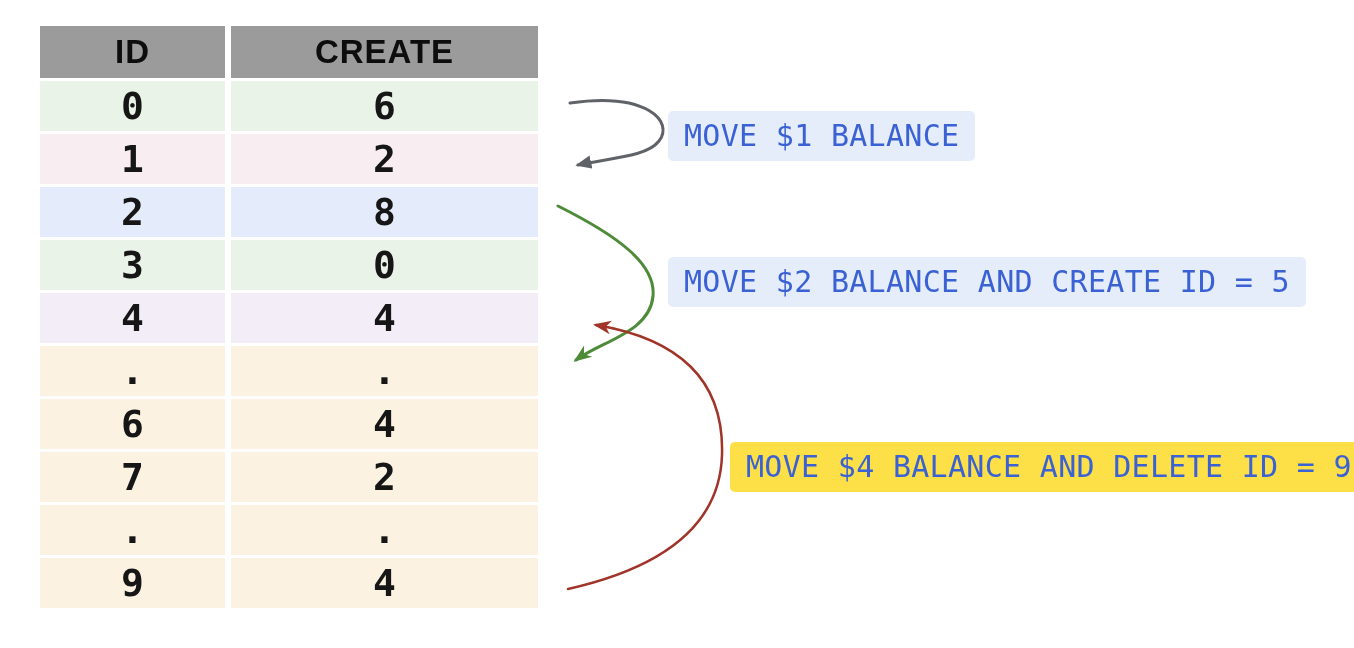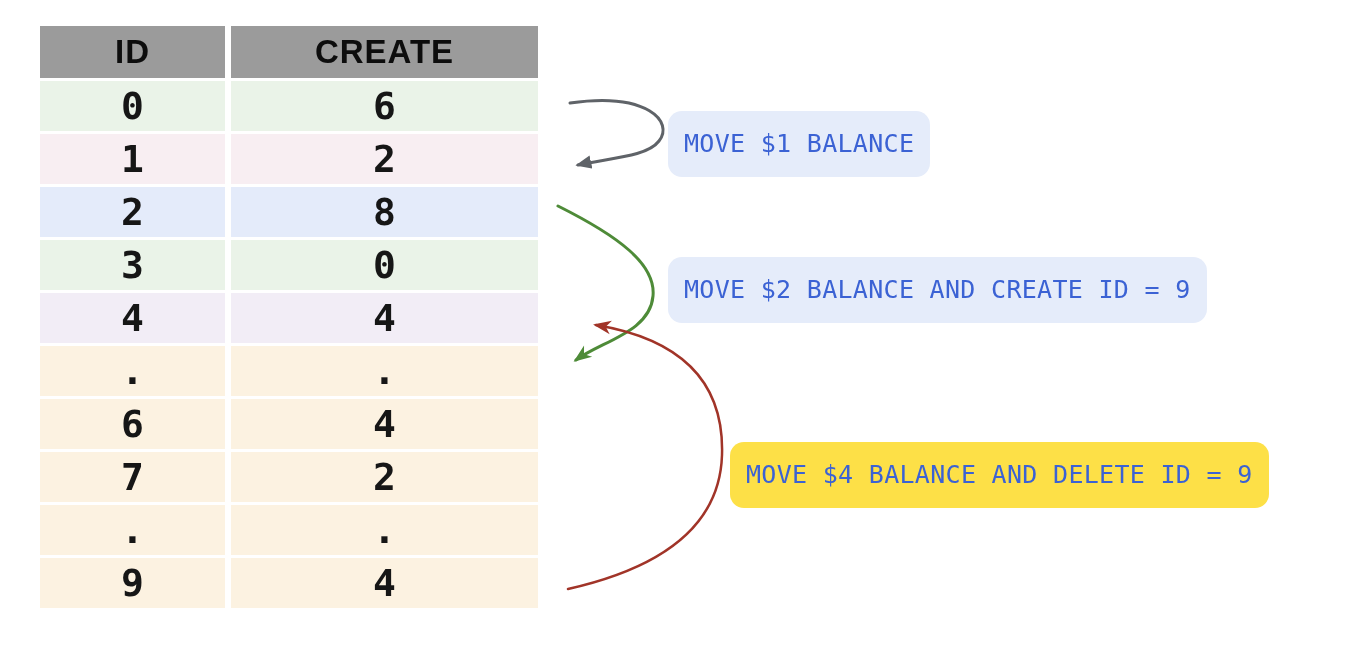--- a/index.html
+++ b/index.html
@@ -33,25 +33,25 @@
   .cell.header {
     font-family: "Liberation Sans", sans-serif;
     font-weight: bold;
     font-size: 33px;
     letter-spacing: 1px;
     color: #0d0d0d;
   }
   .label {
     position: absolute;
     font-family: "DejaVu Sans Mono", monospace;
-    font-size: 25px;
+    font-size: 30px;
     font-weight: 500;
     letter-spacing: 0.3px;
-    padding: 18px 16px;
-    border-radius: 14px;
+    padding: 7px 16px;
+    border-radius: 5px;
     white-space: nowrap;
     line-height: 1.2;
   }
   .arrows { position: absolute; left: 0; top: 0; }
 </style>
 </head>
 <body>
 
 <div class="stage">
 
@@ -92,16 +92,16 @@
       <marker id="head-2" viewBox="0 0 12 10" markerWidth="19" markerHeight="15" refX="10" refY="5" orient="auto" markerUnits="userSpaceOnUse">
         <path d="M0,0.4 L12,5 L0,9.6 L3.4,5 Z" fill="#a13428"></path>
       </marker>
     </defs>
     <path id="arrow-0" d="M 570 103 C 648 92 674 122 659 141 C 647 157 609 158 578 165" fill="none" stroke-width="3" stroke-linecap="round" marker-end="url(#head-0)" stroke="#5f6368"></path>
     <path id="arrow-1" d="M 558 206 C 618 236 656 264 653 296 C 650 332 602 341 576 360" fill="none" stroke-width="3" stroke-linecap="round" marker-end="url(#head-1)" stroke="#4e8b38"></path>
     <path id="arrow-2" d="M 568 589 C 670 566 720 520 722 455 C 724 392 692 341 596 325" fill="none" stroke-width="2.5" stroke-linecap="round" marker-end="url(#head-2)" stroke="#a13428"></path>
   </svg>
 
   <div class="label" style="left: 668px; top: 111px; background: rgb(229, 236, 250); color: rgb(59, 98, 212);">MOVE $1 BALANCE</div>
-  <div class="label" style="left: 668px; top: 257px; background: rgb(229, 236, 250); color: rgb(59, 98, 212);">MOVE $2 BALANCE AND CREATE ID = 9</div>
+  <div class="label" style="left: 668px; top: 257px; background: rgb(229, 236, 250); color: rgb(59, 98, 212);">MOVE $2 BALANCE AND CREATE ID = 5</div>
   <div class="label" style="left: 730px; top: 442px; background: #fde047; color: rgb(59, 98, 212);">MOVE $4 BALANCE AND DELETE ID = 9</div>
 
 </div>
 
 </body></html>

